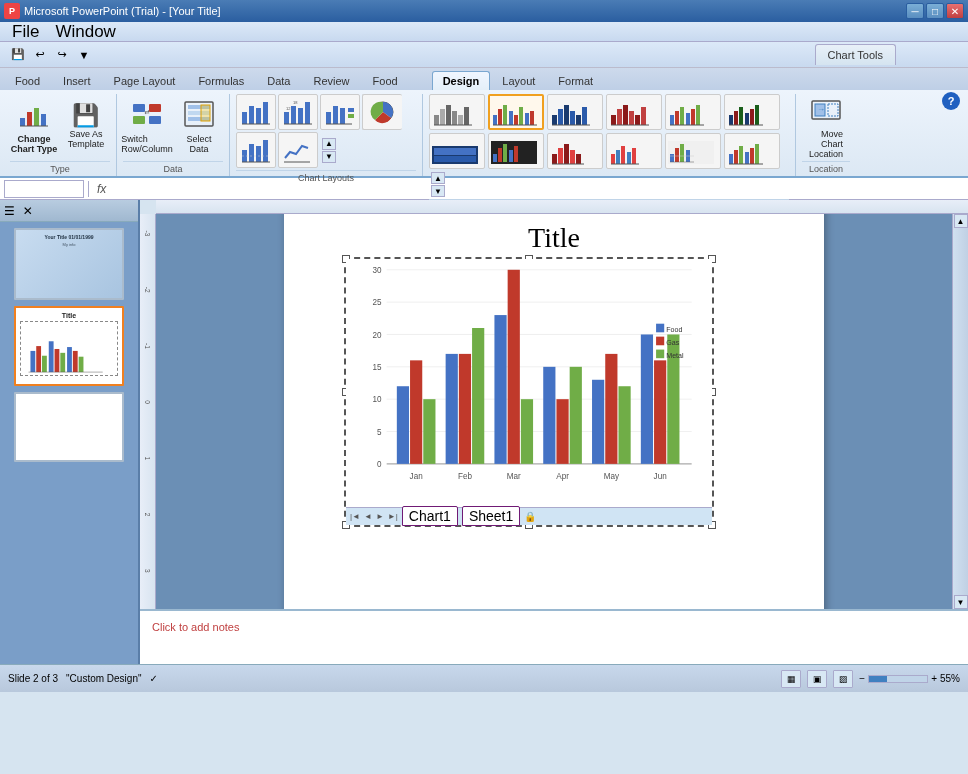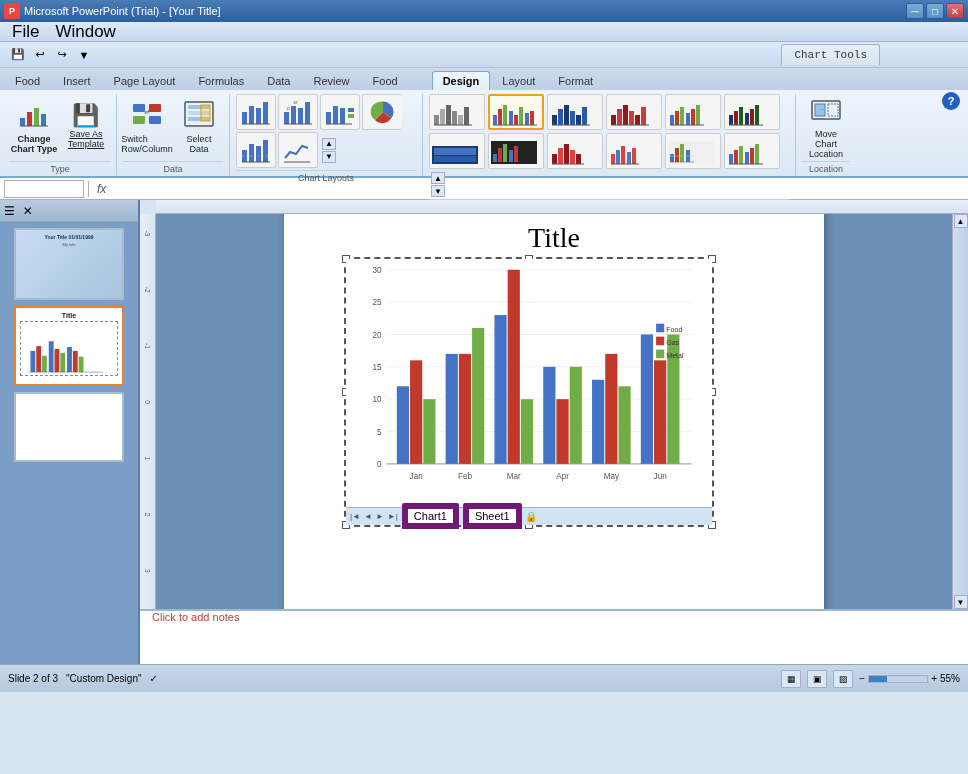--- a/index.html
+++ b/index.html
@@ -38,29 +38,28 @@
       background: linear-gradient(to bottom, #dce9f8, #c8d9ef);
       display: flex;
       align-items: center;
       padding: 0 8px;
       gap: 2px;
       border-bottom: 1px solid #bbc;
     }
     .qa-btn { width: 20px; height: 20px; display: flex; align-items: center; justify-content: center; cursor: pointer; border-radius: 2px; font-size: 11px; }
     #chart-tools-label {
       margin-left: auto;
-      margin-right: 80px;
+      margin-right: 64px;
       font-size: 11px;
       color: #333;
       background: linear-gradient(to bottom, #e8f0f8, #d5e4f0);
       border: 1px solid #aac;
       border-bottom: none;
       padding: 4px 12px;
       border-radius: 3px 3px 0 0;
-      font-family: Liberation Mono, monospace;
     }
 
     
     #ribbon {
       background: linear-gradient(to bottom, #e8f0fc, #dce8f8);
       border-bottom: 2px solid #7aa7d0;
     }
     #ribbon-tabs {
       height: 22px;
       display: flex;
@@ -268,21 +267,21 @@
       background: white;
       box-shadow: 2px 2px 8px rgba(0,0,0,0.3);
       position: relative;
     }
 
     
     #notes-area {
       height: 55px;
       background: white;
       border-top: 2px solid #9ab8d0;
-      padding: 0 12px;
+      padding: 10px 12px;
       color: #c04040;
       font-size: 11px;
       cursor: text;
     }
 
     
     #status-bar {
       height: 28px;
       background: linear-gradient(to bottom, #c8d8ec, #b8c8dc);
       border-top: 1px solid #8ab;
@@ -349,21 +348,21 @@
       right: 0;
       height: 18px;
       background: #d0e4f4;
       display: flex;
       align-items: center;
       padding: 0 4px;
       gap: 4px;
       font-size: 9px;
       border-top: 1px solid #aac;
     }
-    .chart-tab { background: white; border: 6px solid #701a75; padding: 1px 6px; border-radius: 2px 2px 0 0; cursor: pointer; font-size: 11px; }
+    .chart-tab { background: white; border: 1px solid #701a75; padding: 1px 6px; border-radius: 2px 2px 0 0; cursor: pointer; font-size: 14px; }
     .chart-nav-btn { font-size: 8px; cursor: pointer; color: #555; }
 
     
     #chart-svg { width: 100%; height: calc(100% - 18px); }
 
     
     .selection-handle {
       position: absolute;
       width: 8px;
       height: 8px;
@@ -447,21 +446,21 @@
               <rect x="16" y="8" width="5" height="18" fill="#70ad47"></rect>
               <rect x="23" y="14" width="5" height="12" fill="#4472c4"></rect>
               <line x1="2" y1="26" x2="30" y2="26" stroke="#555" stroke-width="1"></line>
             </svg>
           </div>
           <span style="white-space:pre; text-align:center;font-weight:bold;">Change
 Chart Type</span>
         </div>
         <div class="ribbon-btn-large">
           <div class="ribbon-btn-icon">💾</div>
-          <span style="white-space:pre; text-align:center;text-decoration:underline;">Save As
+          <span style="white-space:pre; text-align:center;">Save As
 Template</span>
         </div>
       </div>
       <div class="ribbon-group-label group-label-row">Type</div>
     </div>
 
     <div class="ribbon-group">
       <div class="ribbon-group-content">
         <div class="ribbon-btn-large">
           <div class="ribbon-btn-icon">
@@ -708,21 +707,21 @@
       <div class="ribbon-group-content">
         <div class="ribbon-btn-large">
           <div class="ribbon-btn-icon">
             <svg width="32" height="28" viewBox="0 0 32 28">
               <rect x="2" y="6" width="28" height="18" fill="none" stroke="#555" stroke-width="1.5" rx="1"></rect>
               <rect x="5" y="9" width="10" height="12" fill="#a0c0e8" stroke="#4080c0" stroke-width="1"></rect>
               <rect x="18" y="9" width="10" height="12" fill="none" stroke="#4080c0" stroke-width="1" stroke-dasharray="2,1"></rect>
               <text x="11" y="16" text-anchor="middle" font-size="8" fill="#4080c0">→</text>
             </svg>
           </div>
-          <span style="white-space:pre; text-align:center; font-size:9px;">Move
+          <span style="white-space:pre; text-align:right; font-size:9px;">Move
 Chart
 Location</span>
         </div>
       </div>
       <div class="ribbon-group-label group-label-row">Location</div>
     </div>
 
   </div>
 </div>
 

